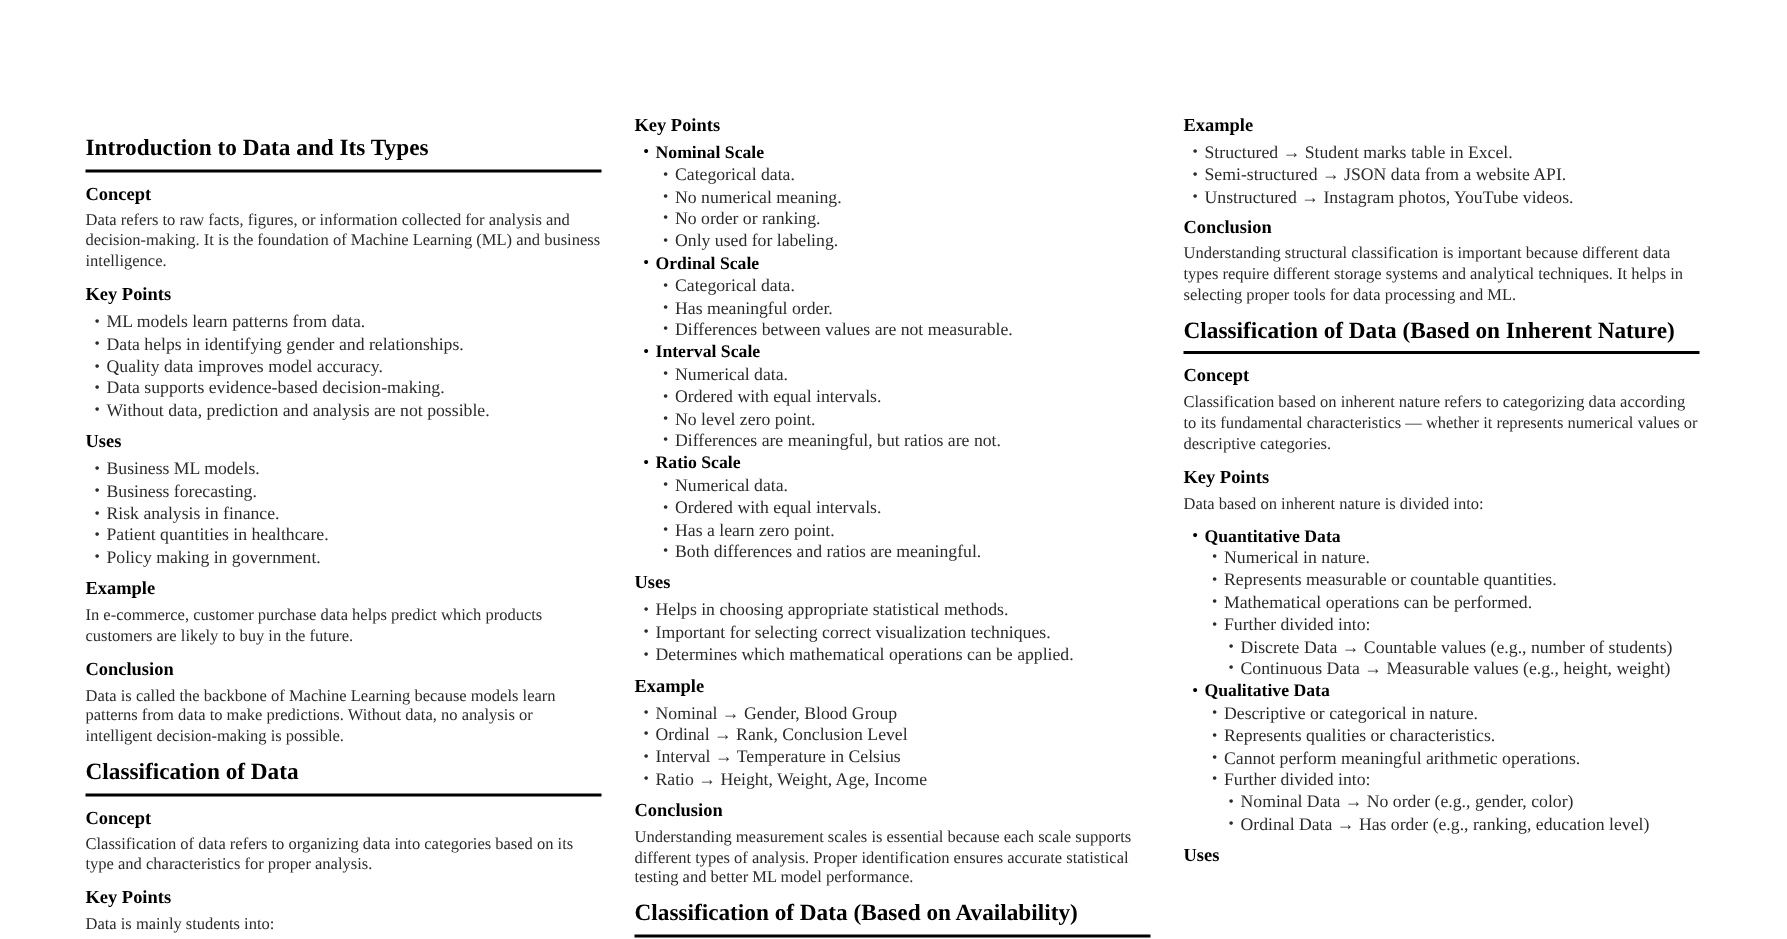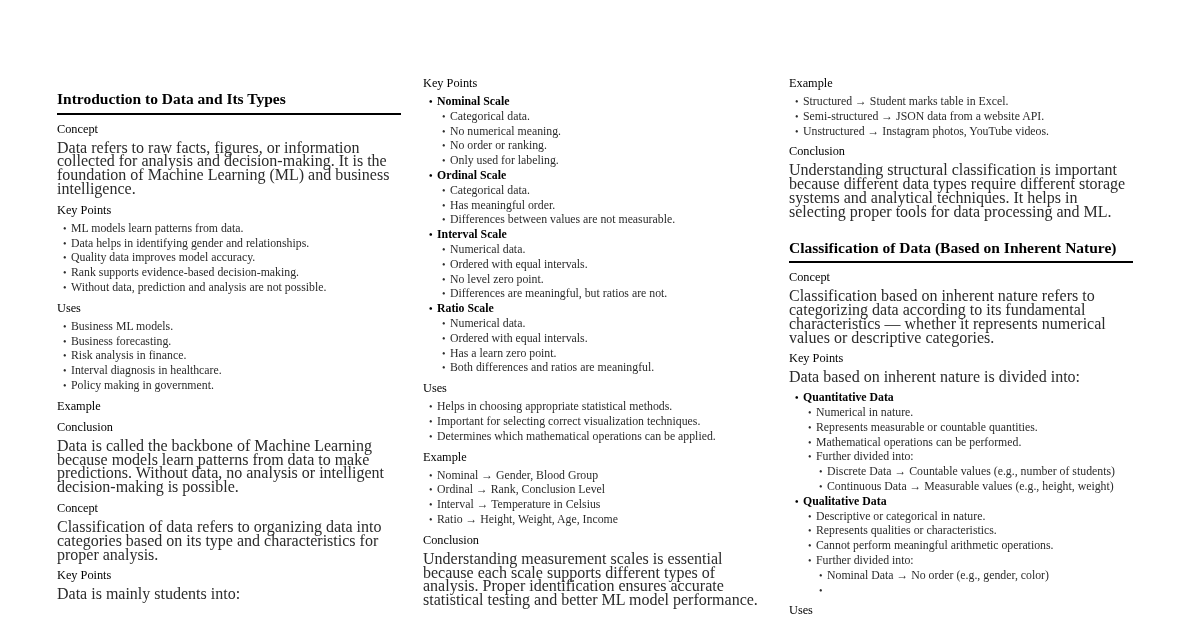--- a/index.html
+++ b/index.html
@@ -23,33 +23,33 @@
   .col[data-column="2"] { left: 789px; padding-top: 76px; }
   .col > :first-child { margin-top: 0; }
 
   .h2 {
     font-size: 15.5px;
     font-weight: bold;
     color: #000000;
     line-height: 1.2;
     border-bottom: 2px solid #000000;
     padding-bottom: 4px;
-    margin-top: 20px;
+    margin-top: 7px;
     margin-bottom: 7px;
   }
   .h3 {
     font-size: 12.3px;
-    font-weight: normal;
+    font-weight: bold;
     color: #000000;
     line-height: 15px;
     margin-top: 6px;
     margin-bottom: 4px;
   }
   .p {
-    font-size: 16px;
+    font-size: 11px;
     line-height: 13.8px;
     color: #2b2b2b;
     margin-bottom: 7px;
   }
   .list { margin-bottom: 5px; }
   .li {
     display: flex;
     align-items: flex-start;
     font-size: 11.8px;
     line-height: 13.8px;
@@ -86,21 +86,21 @@
         <div class="li lvl1">
           <span class="bullet">•</span>
           <span class="txt">Data helps in identifying gender and relationships.</span>
         </div>
         <div class="li lvl1">
           <span class="bullet">•</span>
           <span class="txt">Quality data improves model accuracy.</span>
         </div>
         <div class="li lvl1">
           <span class="bullet">•</span>
-          <span class="txt">Rank supports evidence-based decision-making.</span>
+          <span class="txt">Data supports evidence-based decision-making.</span>
         </div>
         <div class="li lvl1">
           <span class="bullet">•</span>
           <span class="txt">Without data, prediction and analysis are not possible.</span>
         </div>
       </div>
       <div class="h3">Uses</div>
       <div class="list">
         <div class="li lvl1">
           <span class="bullet">•</span>
@@ -109,30 +109,32 @@
         <div class="li lvl1">
           <span class="bullet">•</span>
           <span class="txt">Business forecasting.</span>
         </div>
         <div class="li lvl1">
           <span class="bullet">•</span>
           <span class="txt">Risk analysis in finance.</span>
         </div>
         <div class="li lvl1">
           <span class="bullet">•</span>
-          <span class="txt">Interval diagnosis in healthcare.</span>
+          <span class="txt">Patient quantities in healthcare.</span>
         </div>
         <div class="li lvl1">
           <span class="bullet">•</span>
           <span class="txt">Policy making in government.</span>
         </div>
       </div>
       <div class="h3">Example</div>
+      <div class="p">In e-commerce, customer purchase data helps predict which products customers are likely to buy in the future.</div>
       <div class="h3">Conclusion</div>
       <div class="p">Data is called the backbone of Machine Learning because models learn patterns from data to make predictions. Without data, no analysis or intelligent decision-making is possible.</div>
+      <div class="h2">Classification of Data</div>
       <div class="h3">Concept</div>
       <div class="p">Classification of data refers to organizing data into categories based on its type and characteristics for proper analysis.</div>
       <div class="h3">Key Points</div>
       <div class="p">Data is mainly students into:</div>
     </div>
   <div class="col" data-column="1">
       <div class="h3">Key Points</div>
       <div class="list">
         <div class="li lvl1 bold">
           <span class="bullet">•</span>
@@ -320,17 +322,18 @@
         <div class="li lvl2">
           <span class="bullet">•</span>
           <span class="txt">Further divided into:</span>
         </div>
         <div class="li lvl3">
           <span class="bullet">•</span>
           <span class="txt">Nominal Data → No order (e.g., gender, color)</span>
         </div>
         <div class="li lvl3">
           <span class="bullet">•</span>
+          <span class="txt">Ordinal Data → Has order (e.g., ranking, education level)</span>
         </div>
       </div>
       <div class="h3">Uses</div>
     </div>
 </div>
 
 </body></html>

